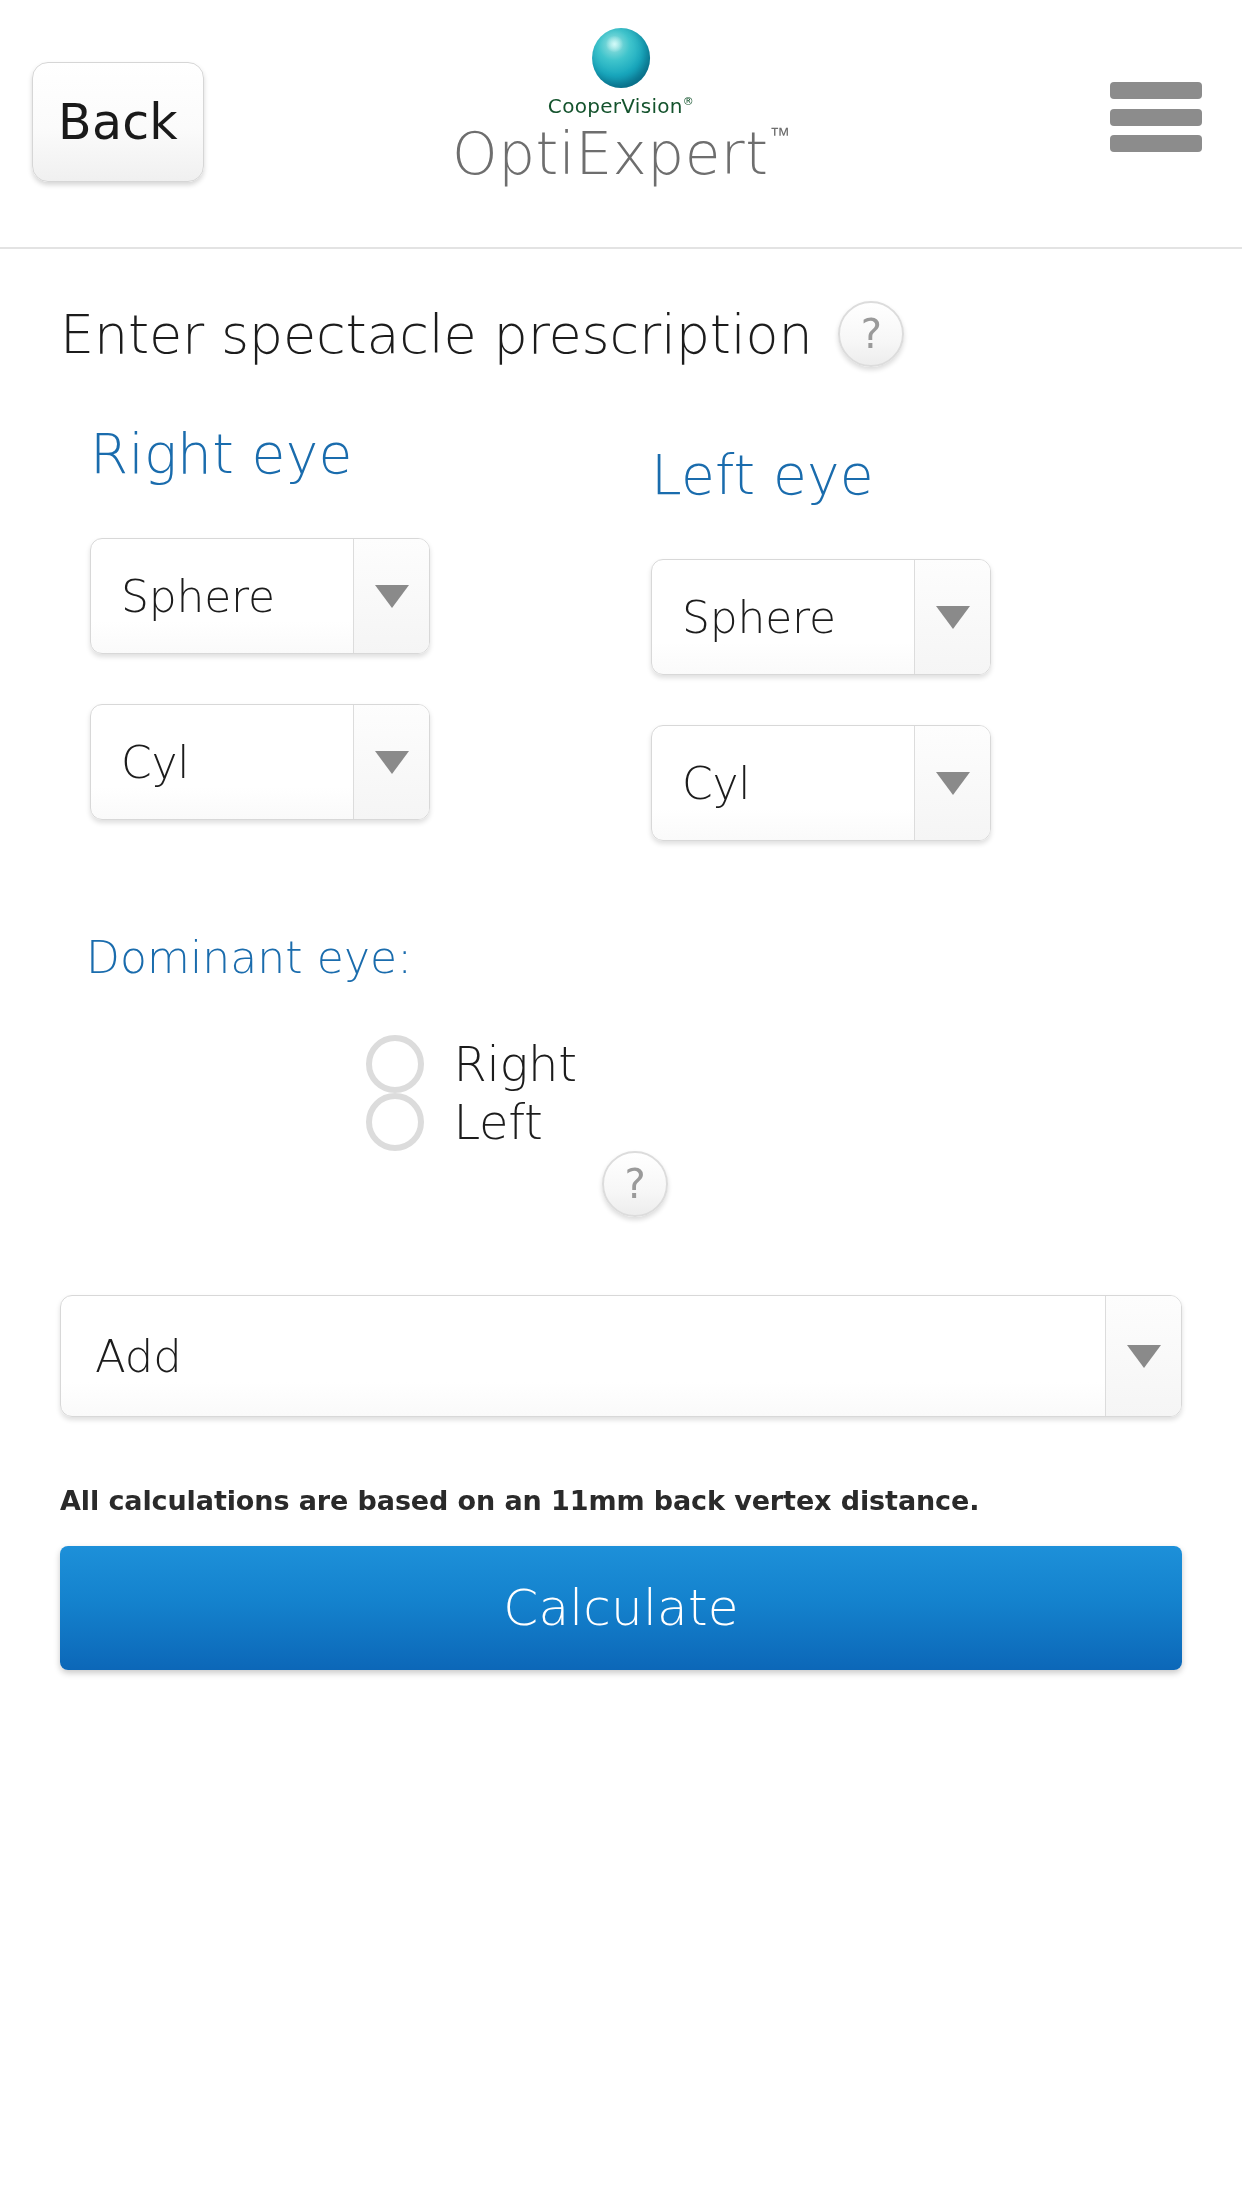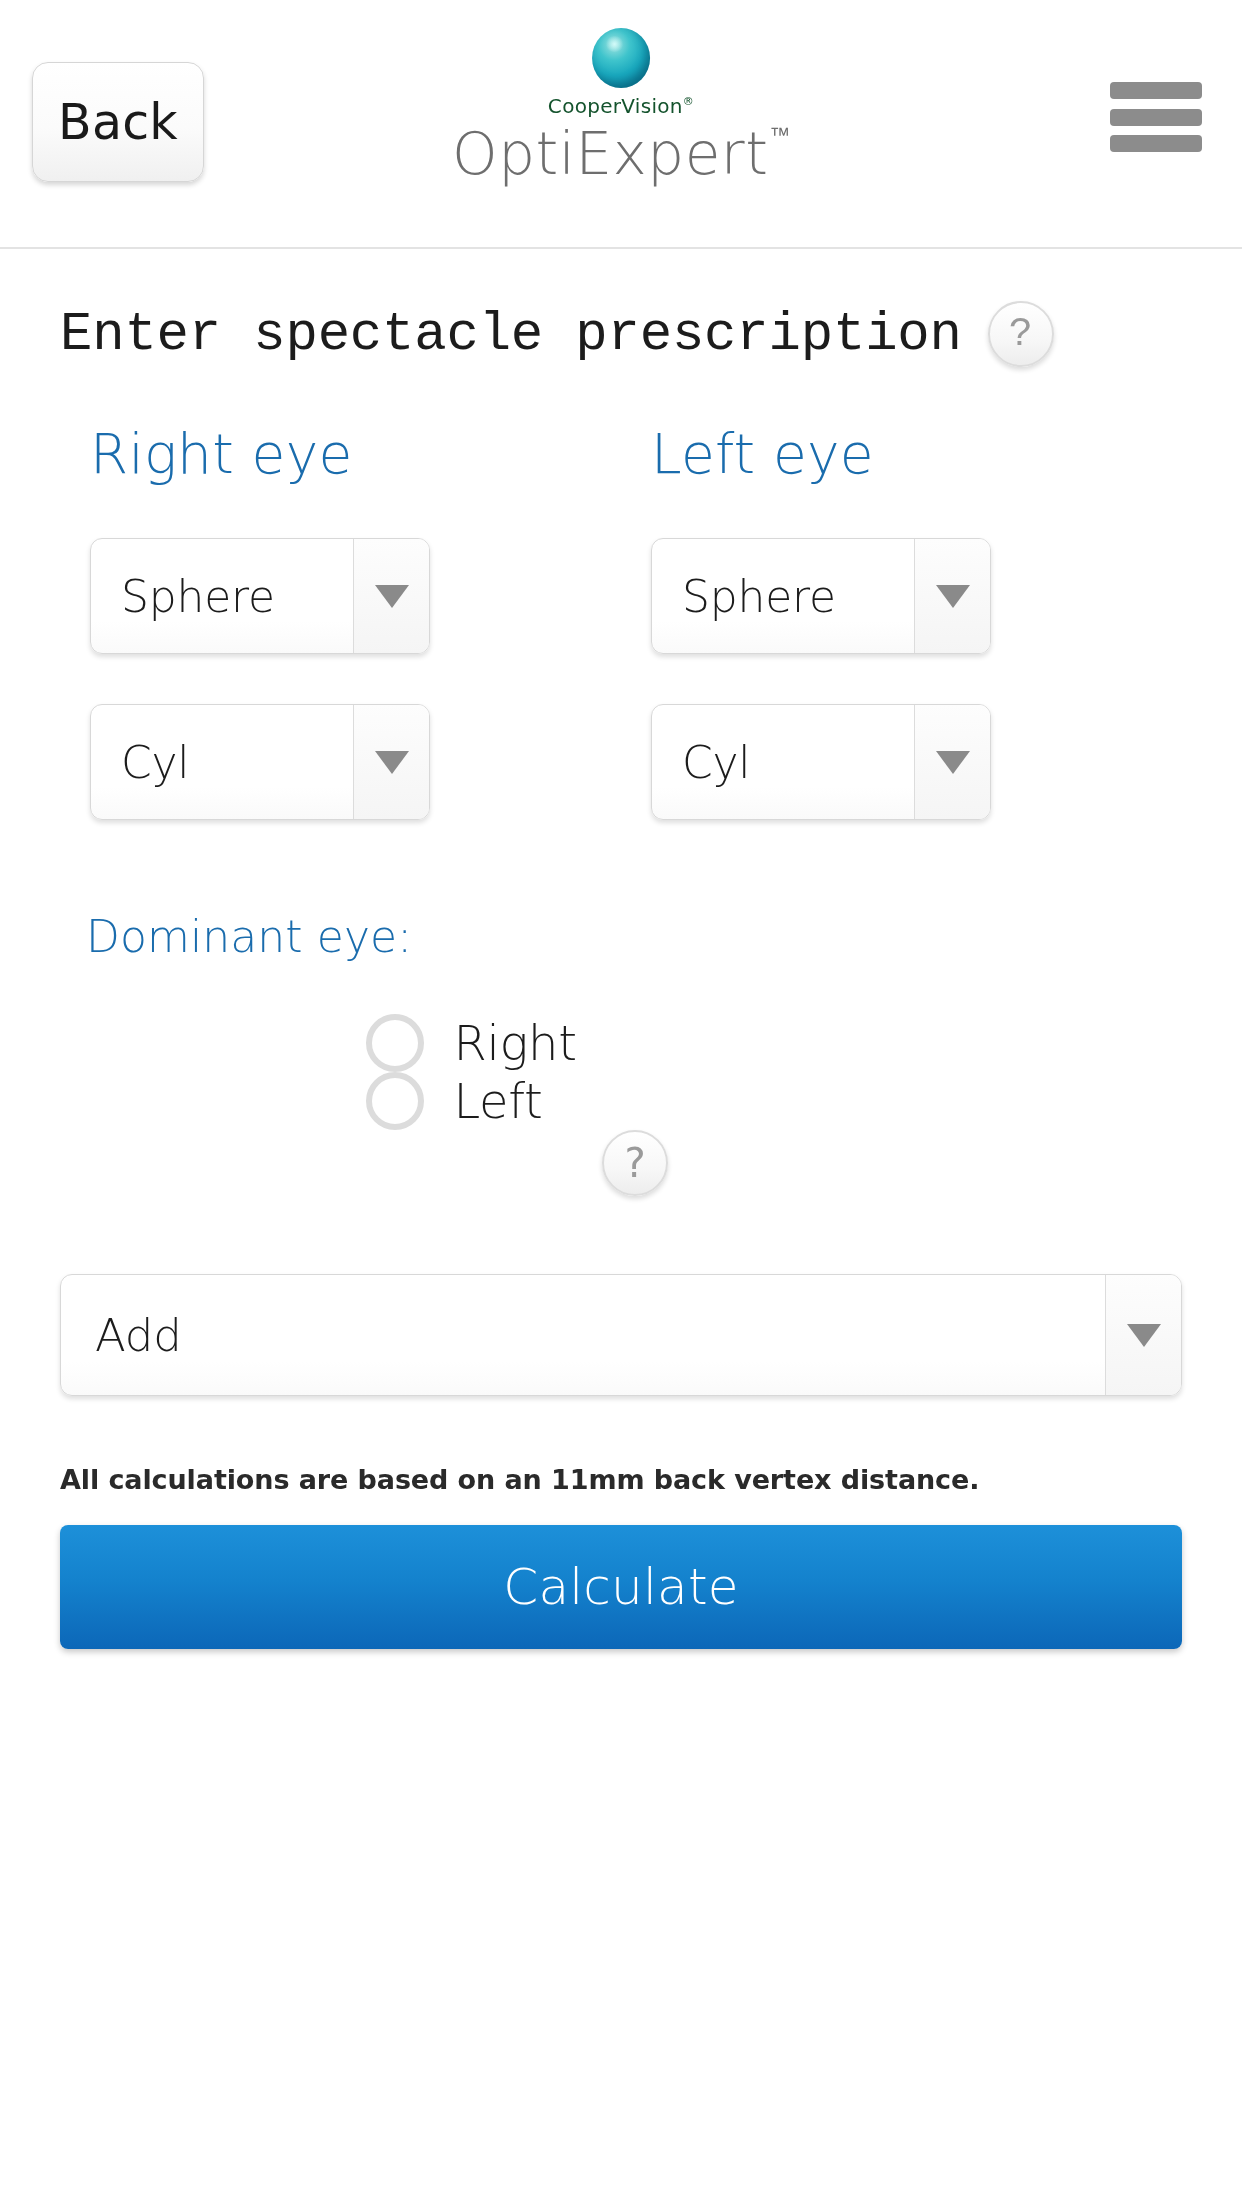--- a/index.html
+++ b/index.html
@@ -136,21 +136,20 @@
     font-weight: 300;
     letter-spacing: 0.3px;
     line-height: 1;
   }
 
   .subtitle-row {
     margin-top: 52px;
     display: flex;
     align-items: center;
     gap: 26px;
-    font-family: Liberation Mono, monospace;
   }
   .subtitle-text {
     font-size: 54px;
     color: #1c1c1c;
     font-weight: 300;
     letter-spacing: -0.2px;
   }
 
   .help-icon {
     width: 66px;
@@ -169,21 +168,21 @@
     flex: 0 0 auto;
   }
 
   
   .eye-cols {
     margin-top: 60px;
     display: flex;
   }
   .eye-col { width: 50%; }
   .eye-col.right-col { padding-left: 30px; }
-  .eye-col.left-col  { padding-left: 30px; }
+  .eye-col.left-col  { padding-left: 30px; margin-top: 21px; }
 
   .eye-heading {
     font-size: 55px;
     color: #1a6cad;
     font-weight: 300;
     letter-spacing: 0.2px;
     line-height: 1;
   }
 
   

